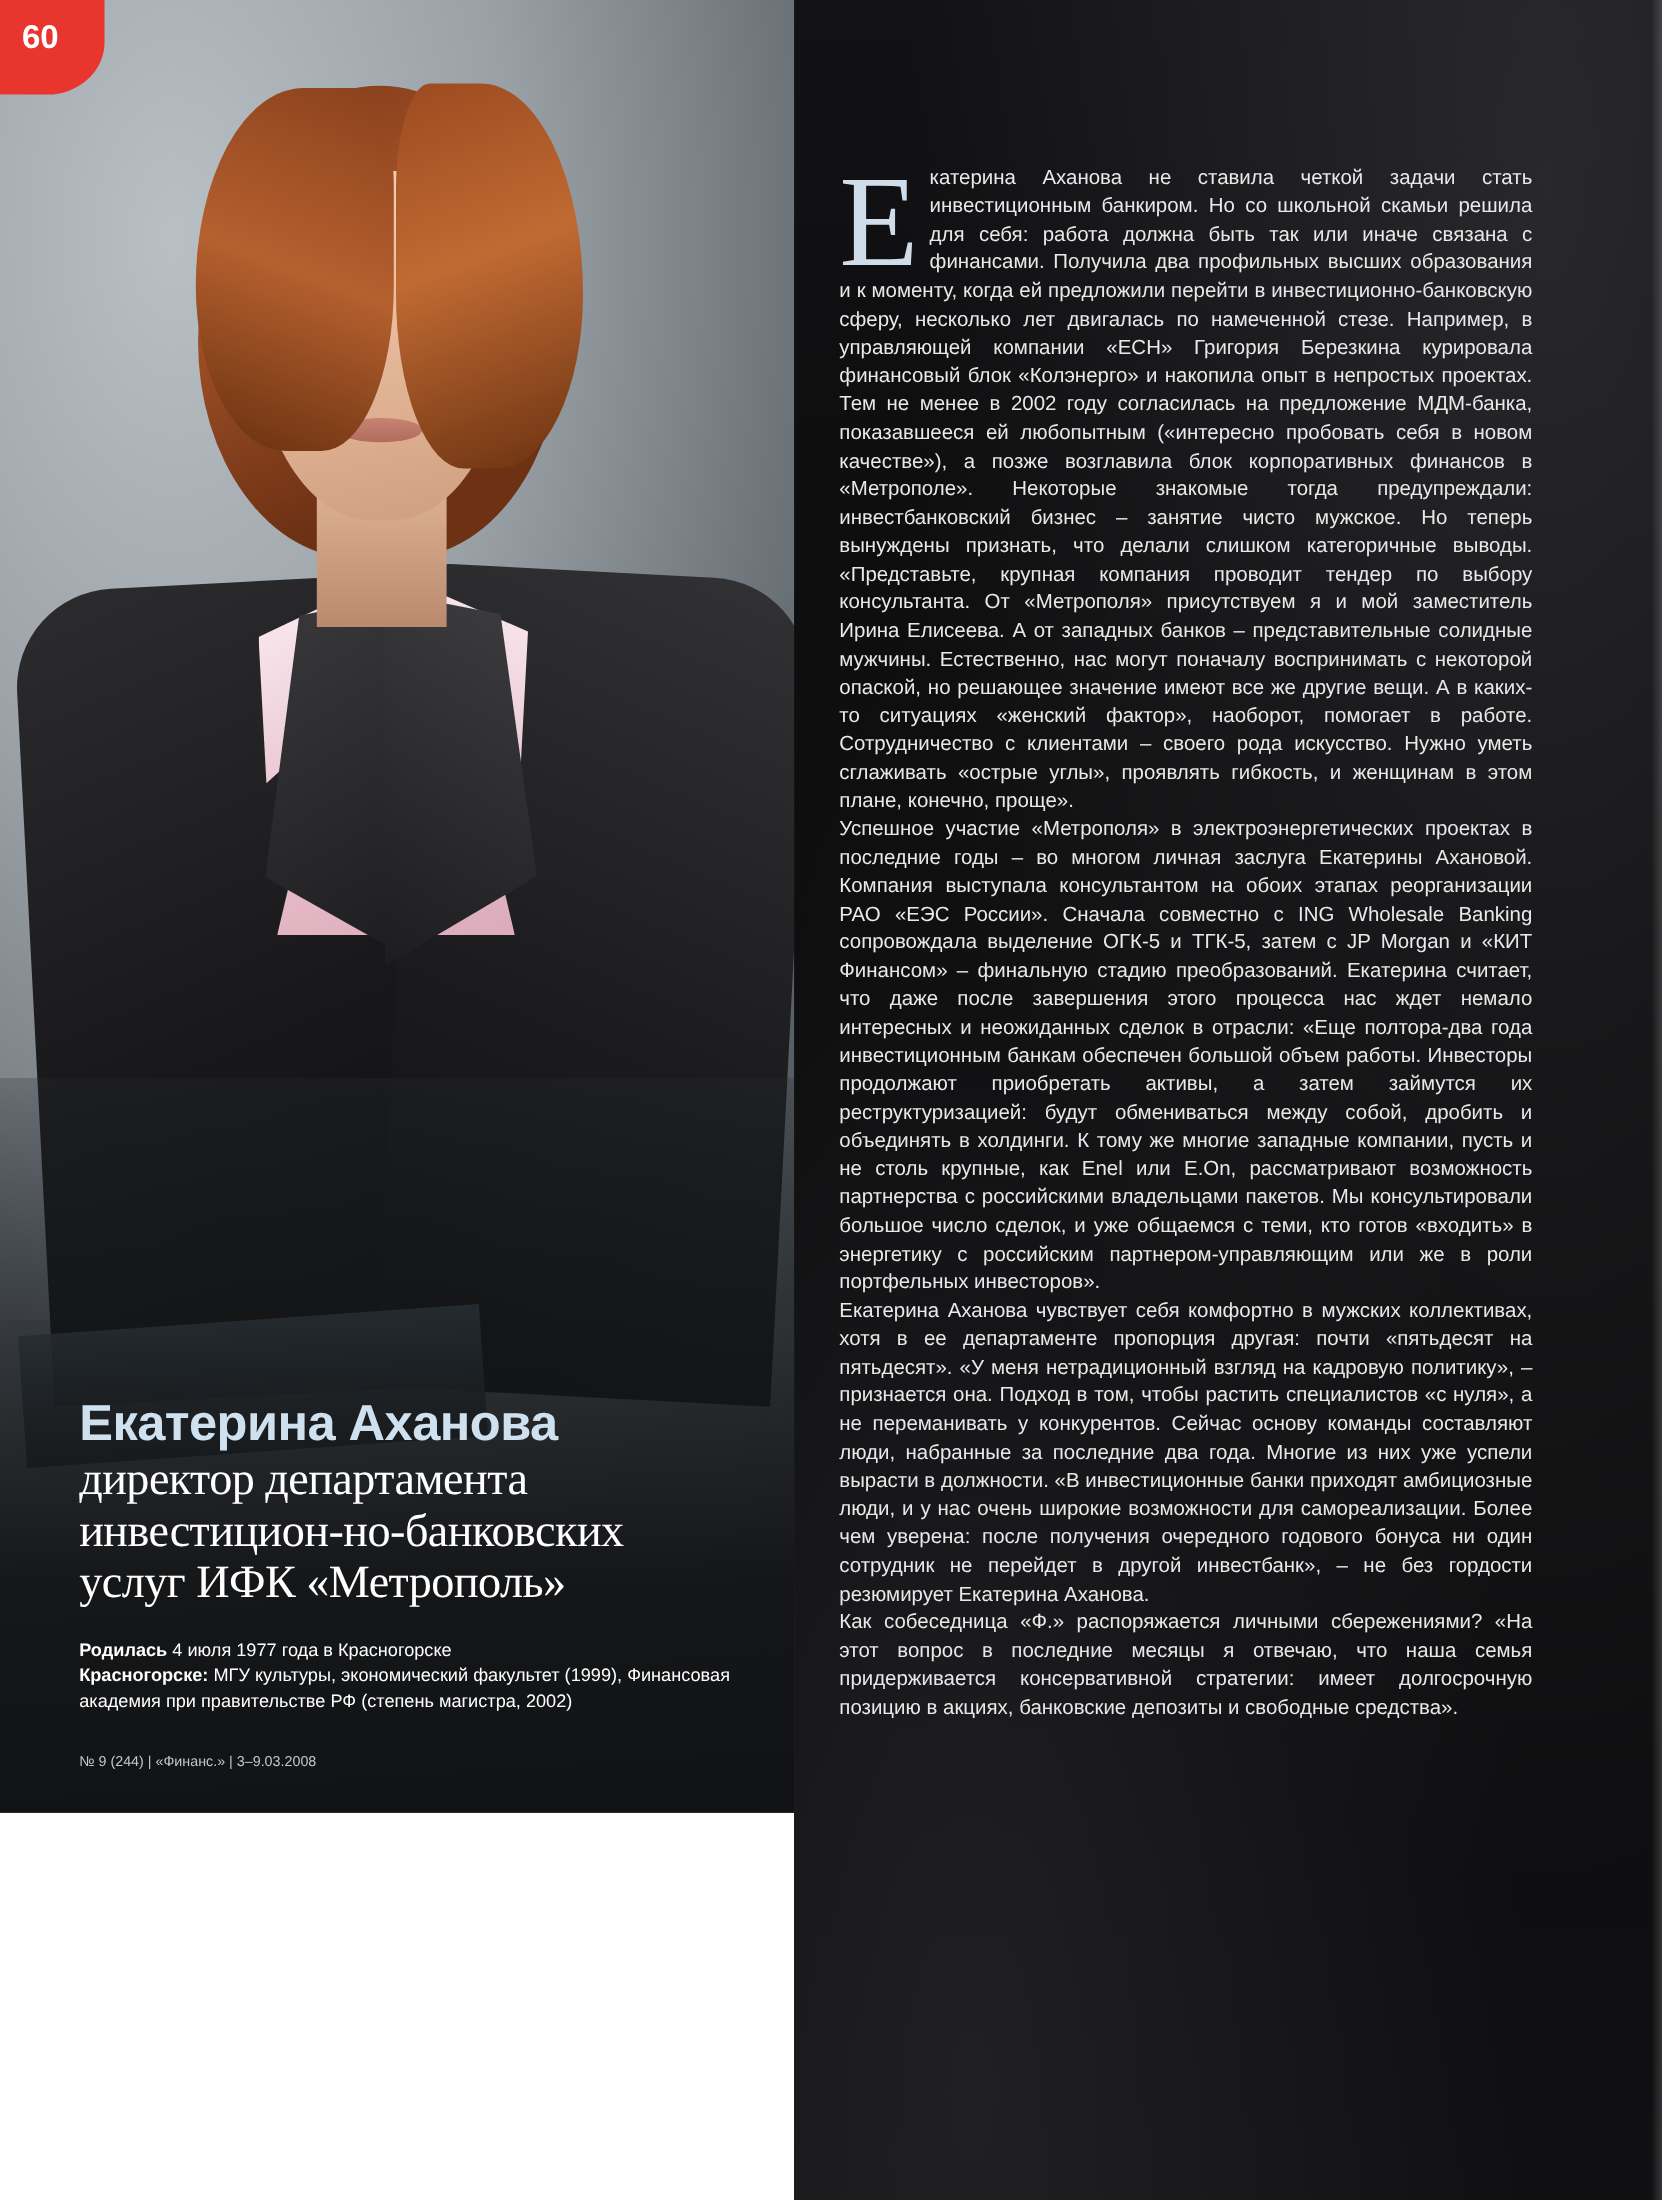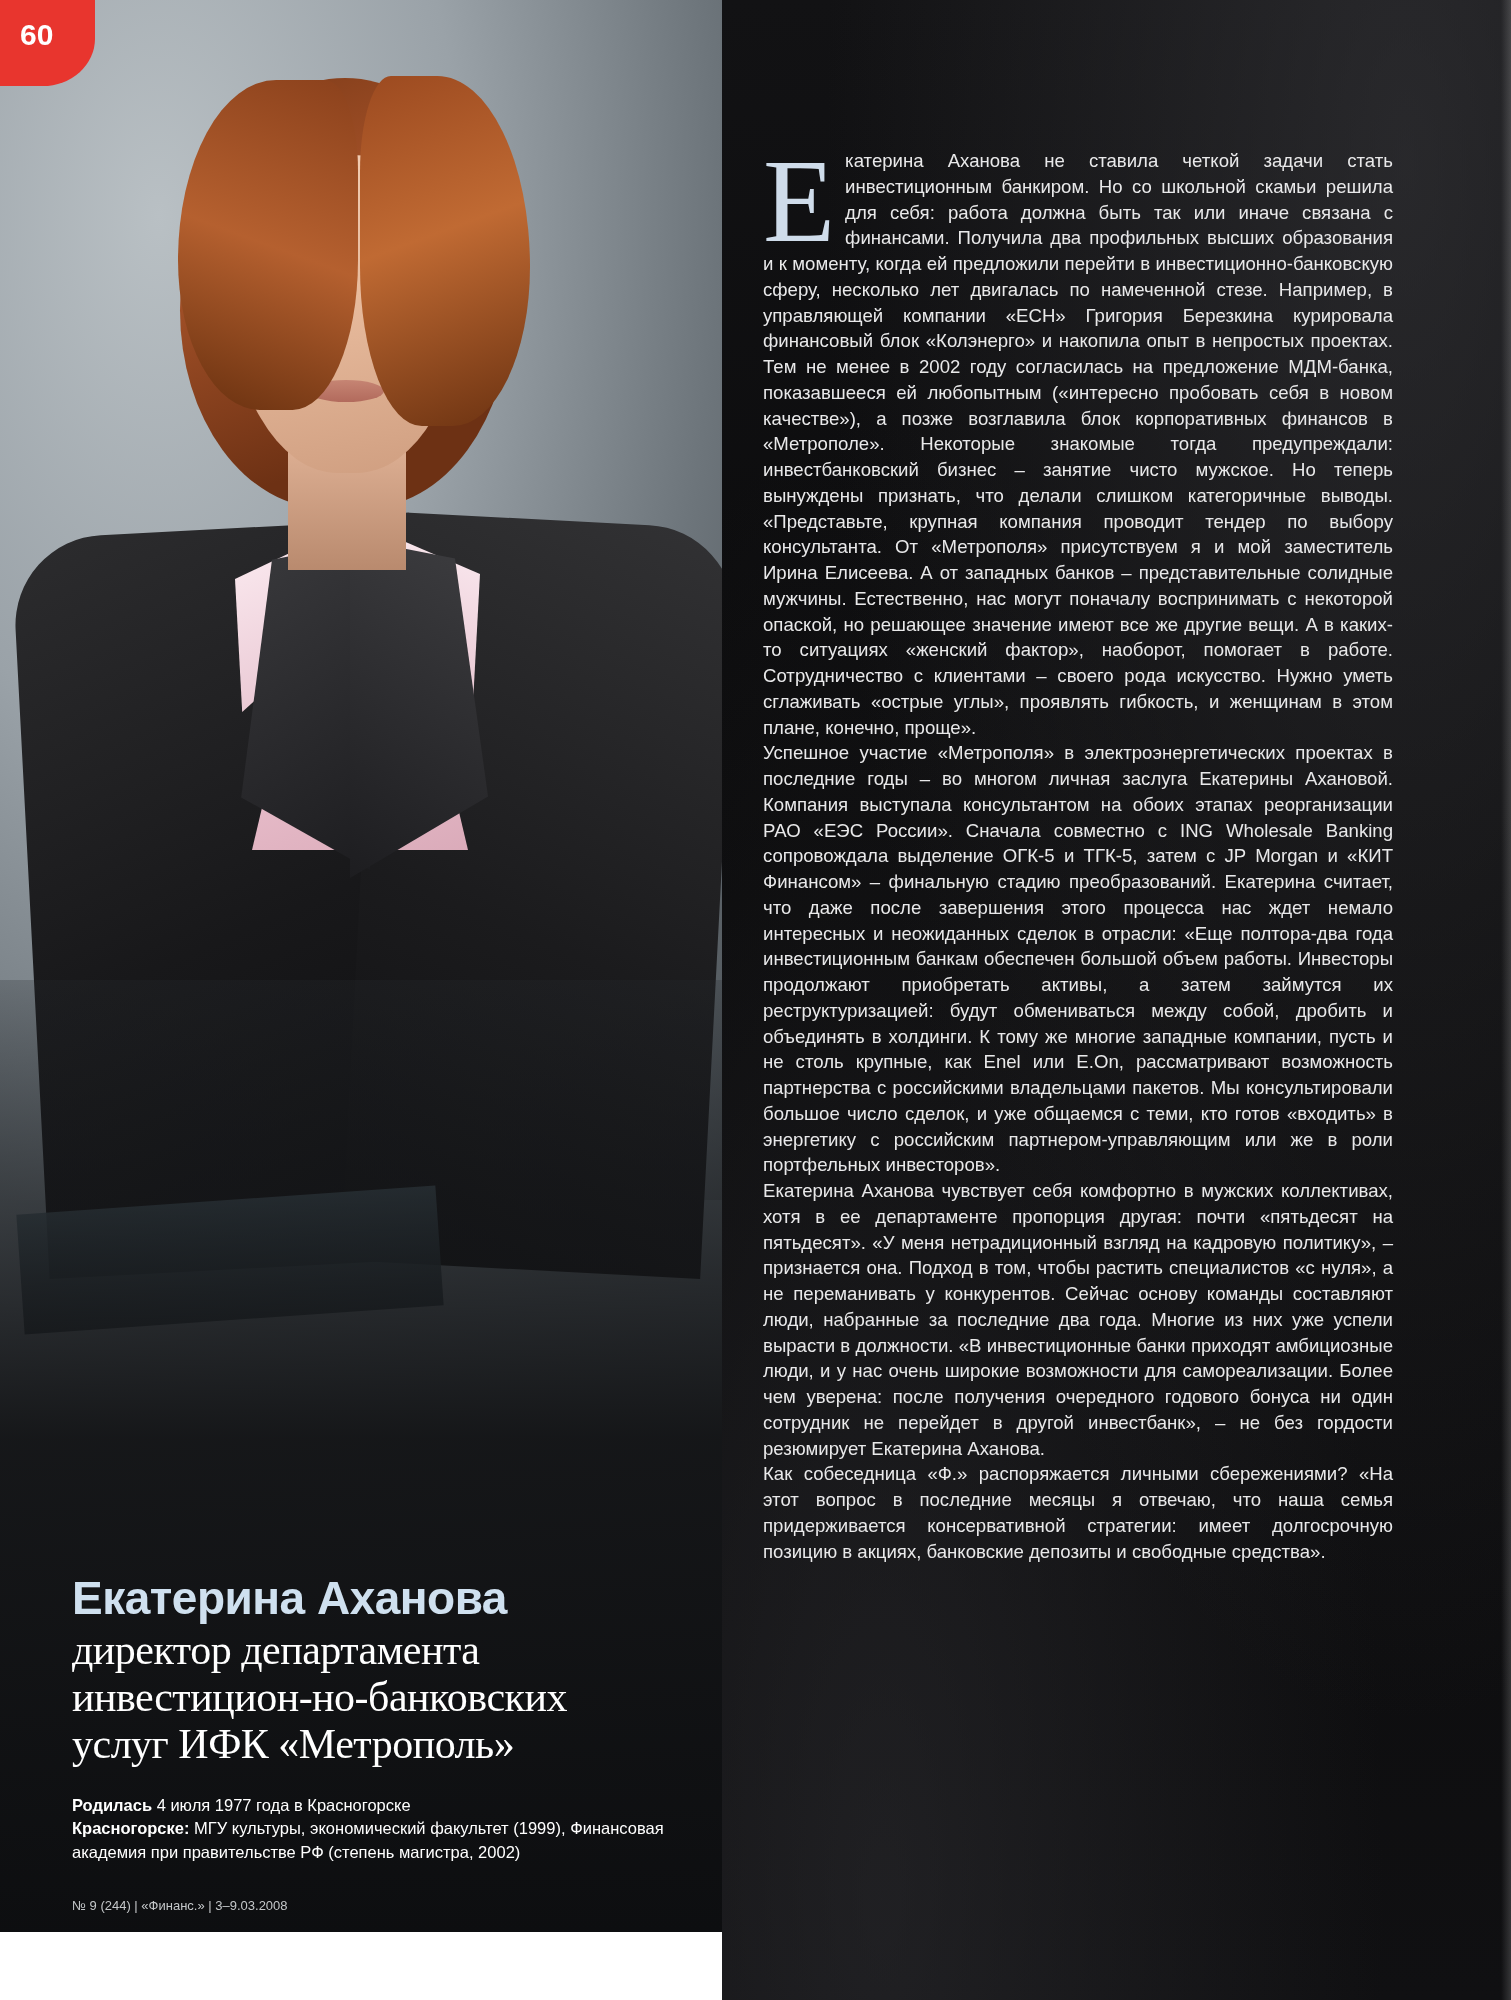--- a/index.html
+++ b/index.html
@@ -17,21 +17,21 @@
     overflow: hidden;
     background: #ffffff;
   }
 
   
   .photo-col {
     position: absolute;
     left: 0;
     top: 0;
     width: 722px;
-    height: 1932px;
+    height: 1648px;
     background: linear-gradient(145deg, #8e969c 0%, #7b838a 30%, #5e666c 60%, #3a4044 100%);
     overflow: hidden;
   }
   .photo-bg-light {
     position: absolute;
     left: 0; top: 0;
     width: 722px; height: 1200px;
     background: radial-gradient(ellipse at 22% 18%, #b9c0c4 0%, #9aa2a8 38%, #6d757b 70%, #4a5055 100%);
   }
   .photo-bg-dark {
@@ -221,21 +221,21 @@
     font-size: 16.5px;
     line-height: 1.42;
     color: #ffffff;
     max-width: 600px;
     margin-bottom: 34px;
   }
   .cap-facts b { font-weight: bold; }
   .cap-footer {
     font-size: 13px;
     color: #c4c7c9;
-    padding-bottom: 19px;
+    padding-bottom: 40px;
   }
 
   
   .text-col {
     position: absolute;
     left: 722px;
     top: 0;
     width: 805px;
     height: 2000px;
     background: #0a0a0b;

